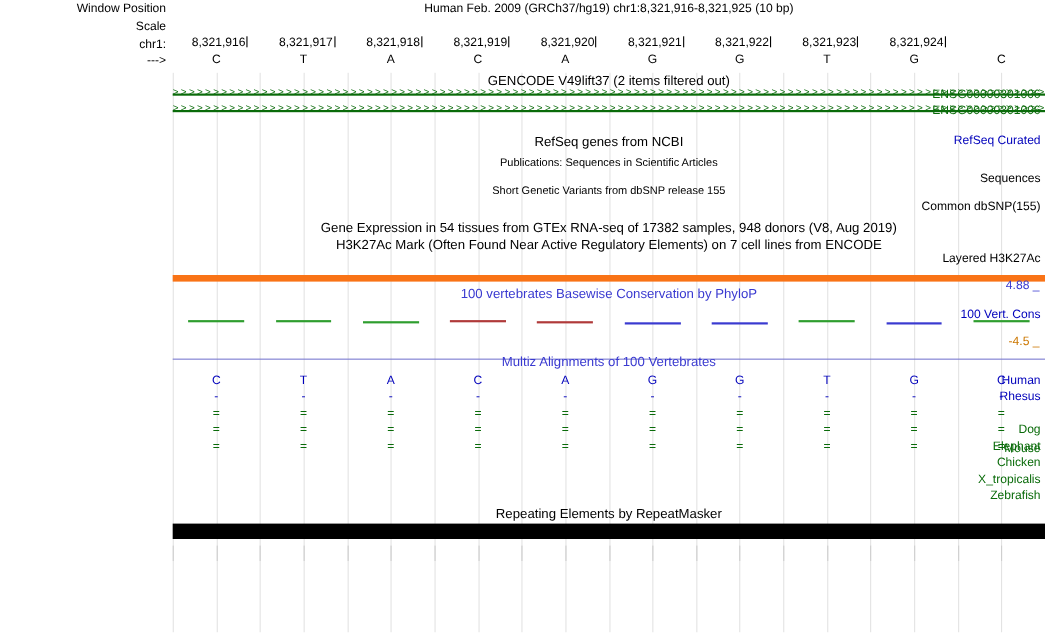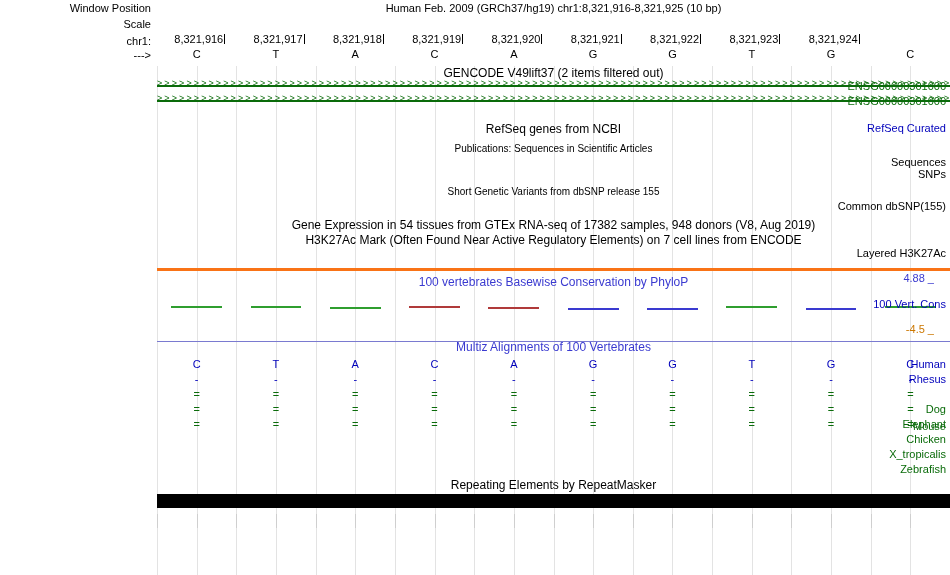--- a/index.html
+++ b/index.html
@@ -133,25 +133,25 @@
   .green-lbl { color: #0a6b0a; }
   .orange-lbl { color: #cc7700; }
 
   
   #cons-box {
     position: absolute;
     left: 157px;
     top: 0;
     width: 793px;
     height: 70px;
-    border-top: 3px solid #f97316;
+    border-top: 6px solid #f97316;
     border-bottom: 1px solid #7a7ad0;
   }
   .cons-title { color: #3a3ad0; }
-  .cons-tick { position: absolute; right: 0; width: 155px; text-align: right; padding-right: 16px; box-sizing: border-box; color: #3a3ad0; font-size: 11px; }
+  .cons-tick { position: absolute; right: 0; width: 155px; text-align: right; padding-right: 5px; box-sizing: border-box; color: #3a3ad0; font-size: 11px; }
   .cons-tick-neg { color: #cc7700; }
   .cons-seg {
     position: absolute;
     height: 2px;
   }
   
   .multiz-title { color: #3a3ad0; }
   .species-row { position: relative; height: 15px; }
   .species-lbl { position: absolute; right: 0; top: 0; width: 155px; text-align: right; padding-right: 4px; box-sizing: border-box; font-size: 11px; }
   .sp-cell {
@@ -256,23 +256,20 @@
     <div class="row" style="height:28px;">
       <div class="lbl blue-lbl" style="top:12px;">RefSeq Curated</div>
       <div class="track-area center-text" style="top:12px;">RefSeq genes from NCBI</div>
     </div>
 
     <div class="row" style="height:30px;">
       <div class="track-area center-text" style="top:5px; font-size:10px;">Publications: Sequences in Scientific Articles</div>
       <div class="lbl" style="top:18px;">Sequences</div>
     </div>
 
-    <div class="row" style="height:18px;">
-      <div class="lbl">SNPs</div>
-    </div>
 
 
     <div class="row" style="height:32px;">
       <div class="track-area center-text" style="top:0px; font-size:10px;">Short Genetic Variants from dbSNP release 155</div>
       <div class="lbl" style="top:14px;">Common dbSNP(155)</div>
     </div>
 
     <div class="row" style="height:50px;">
       <div class="track-area center-text" style="top:0px;">Gene Expression in 54 tissues from GTEx RNA-seq of 17382 samples, 948 donors (V8, Aug 2019)</div>
       <div class="track-area center-text" style="top:15px;">H3K27Ac Mark (Often Found Near Active Regulatory Elements) on 7 cell lines from ENCODE</div>

